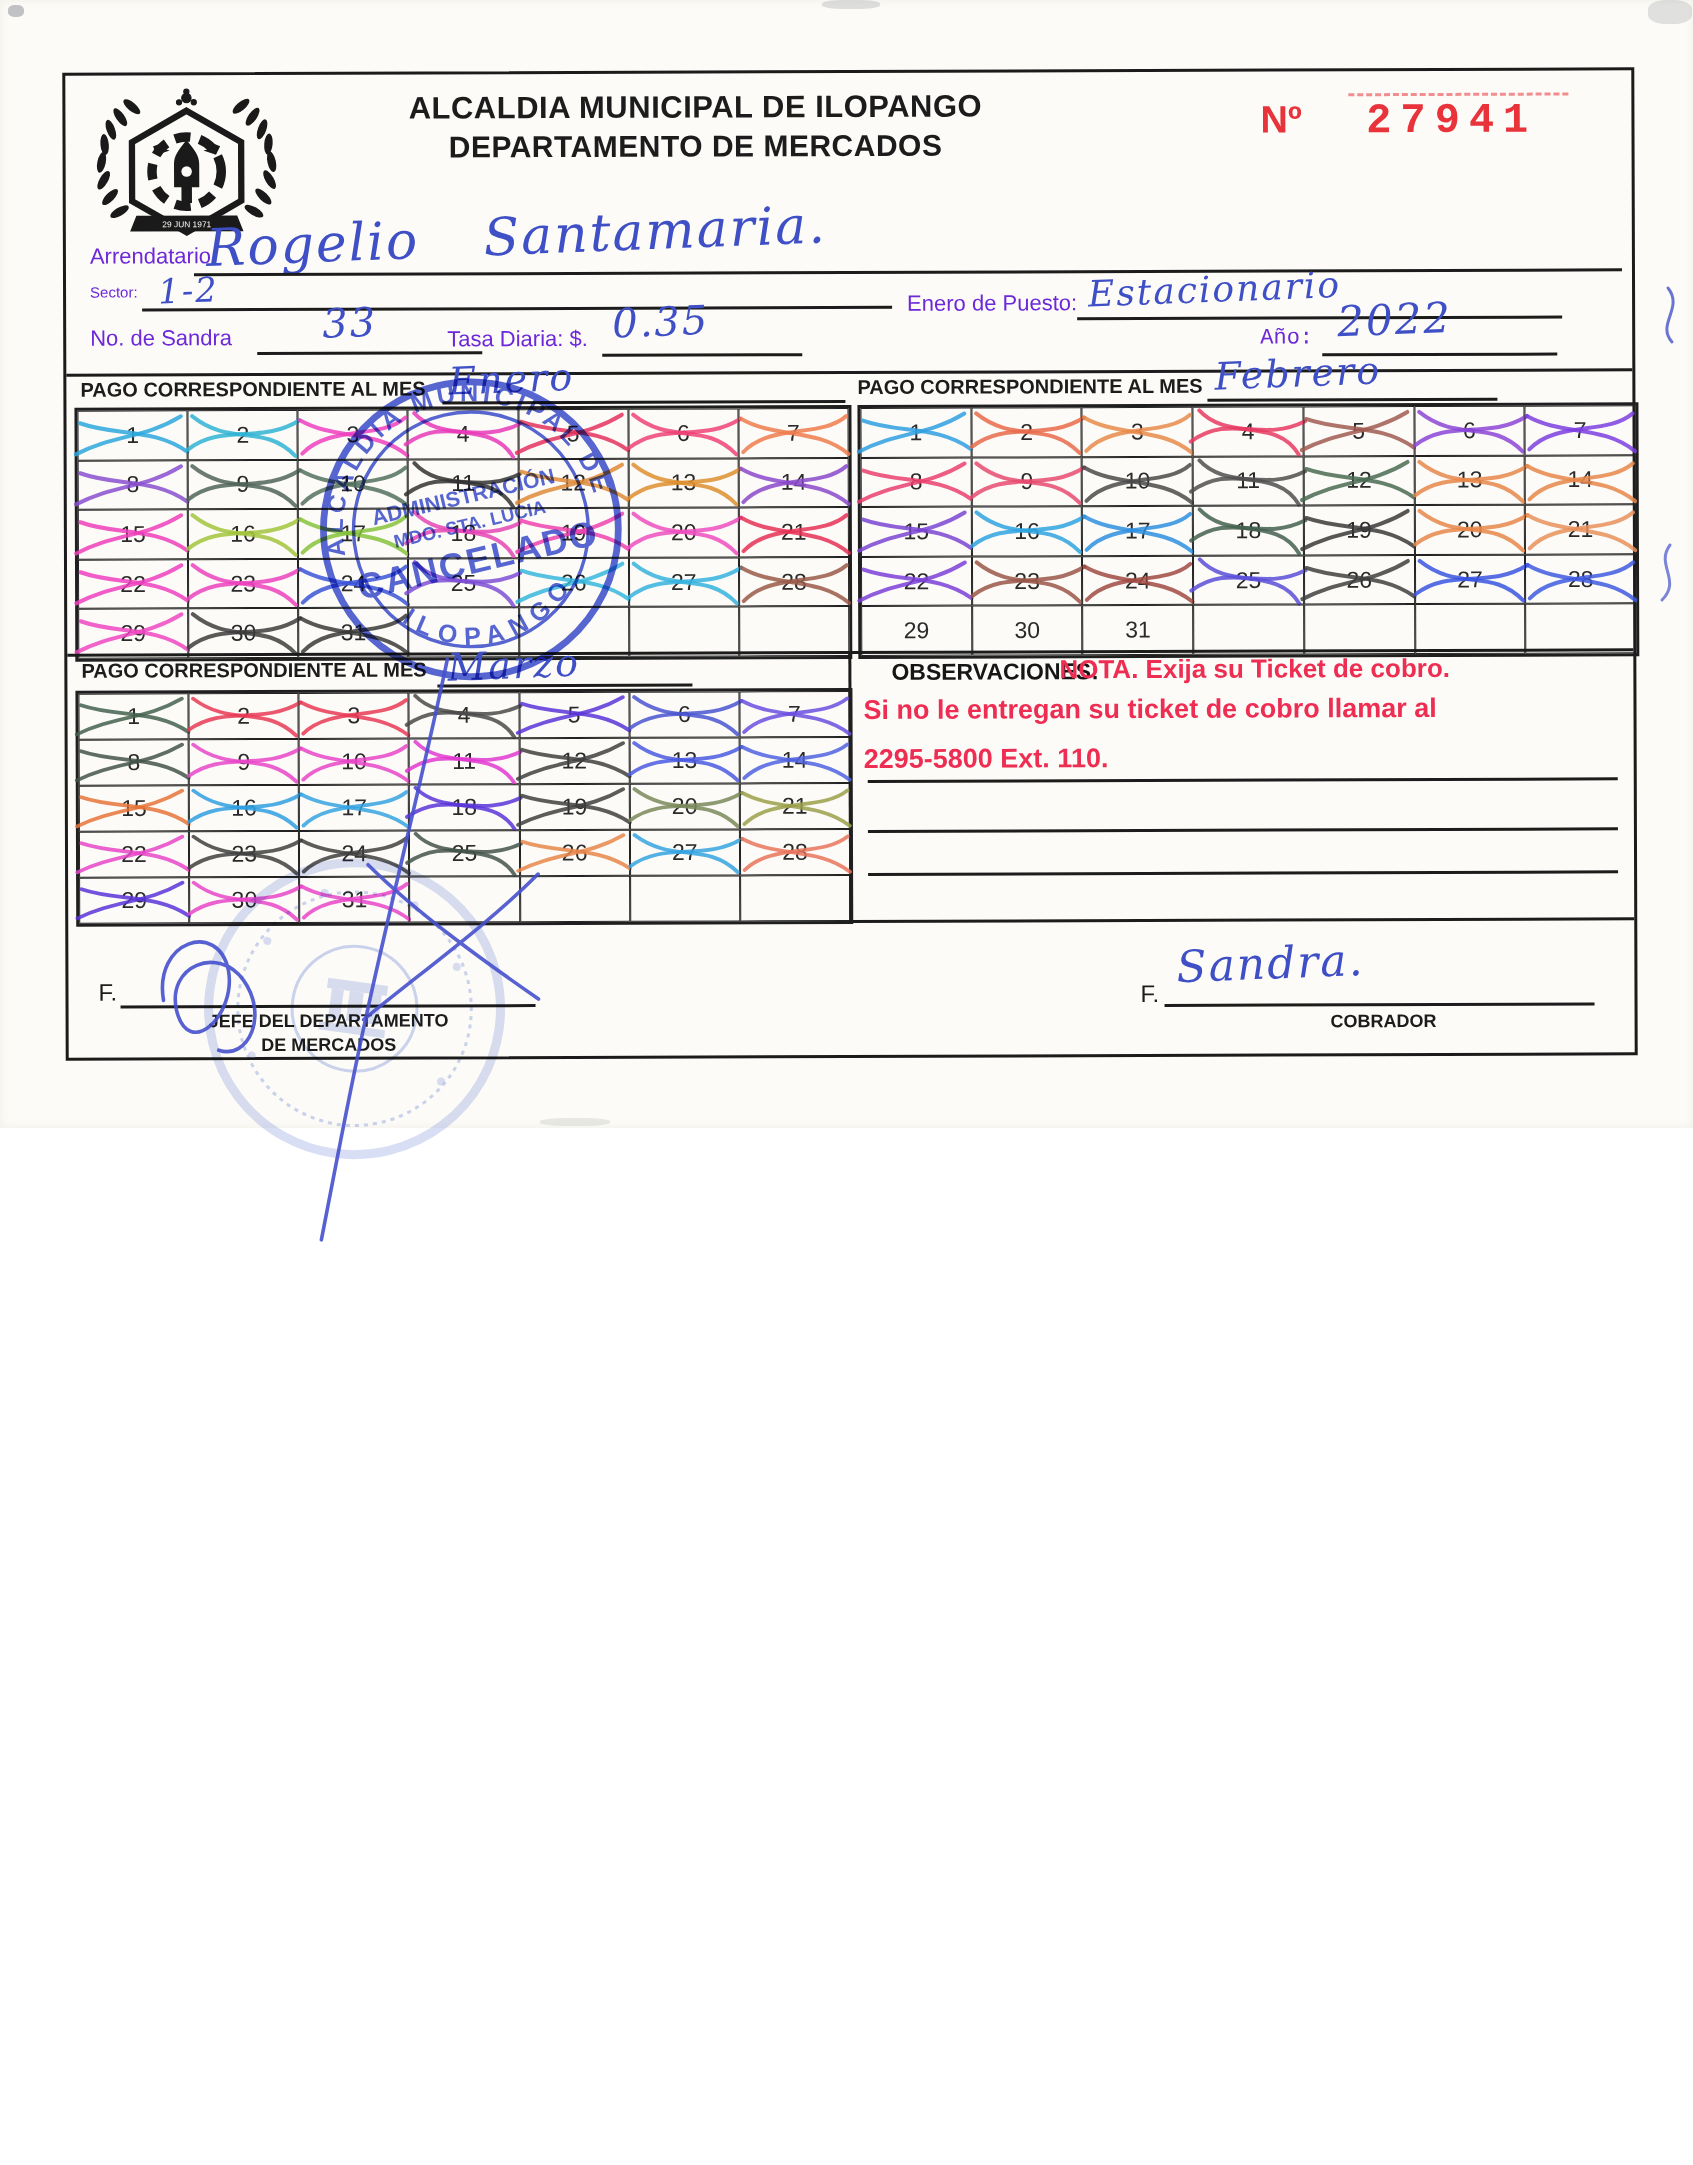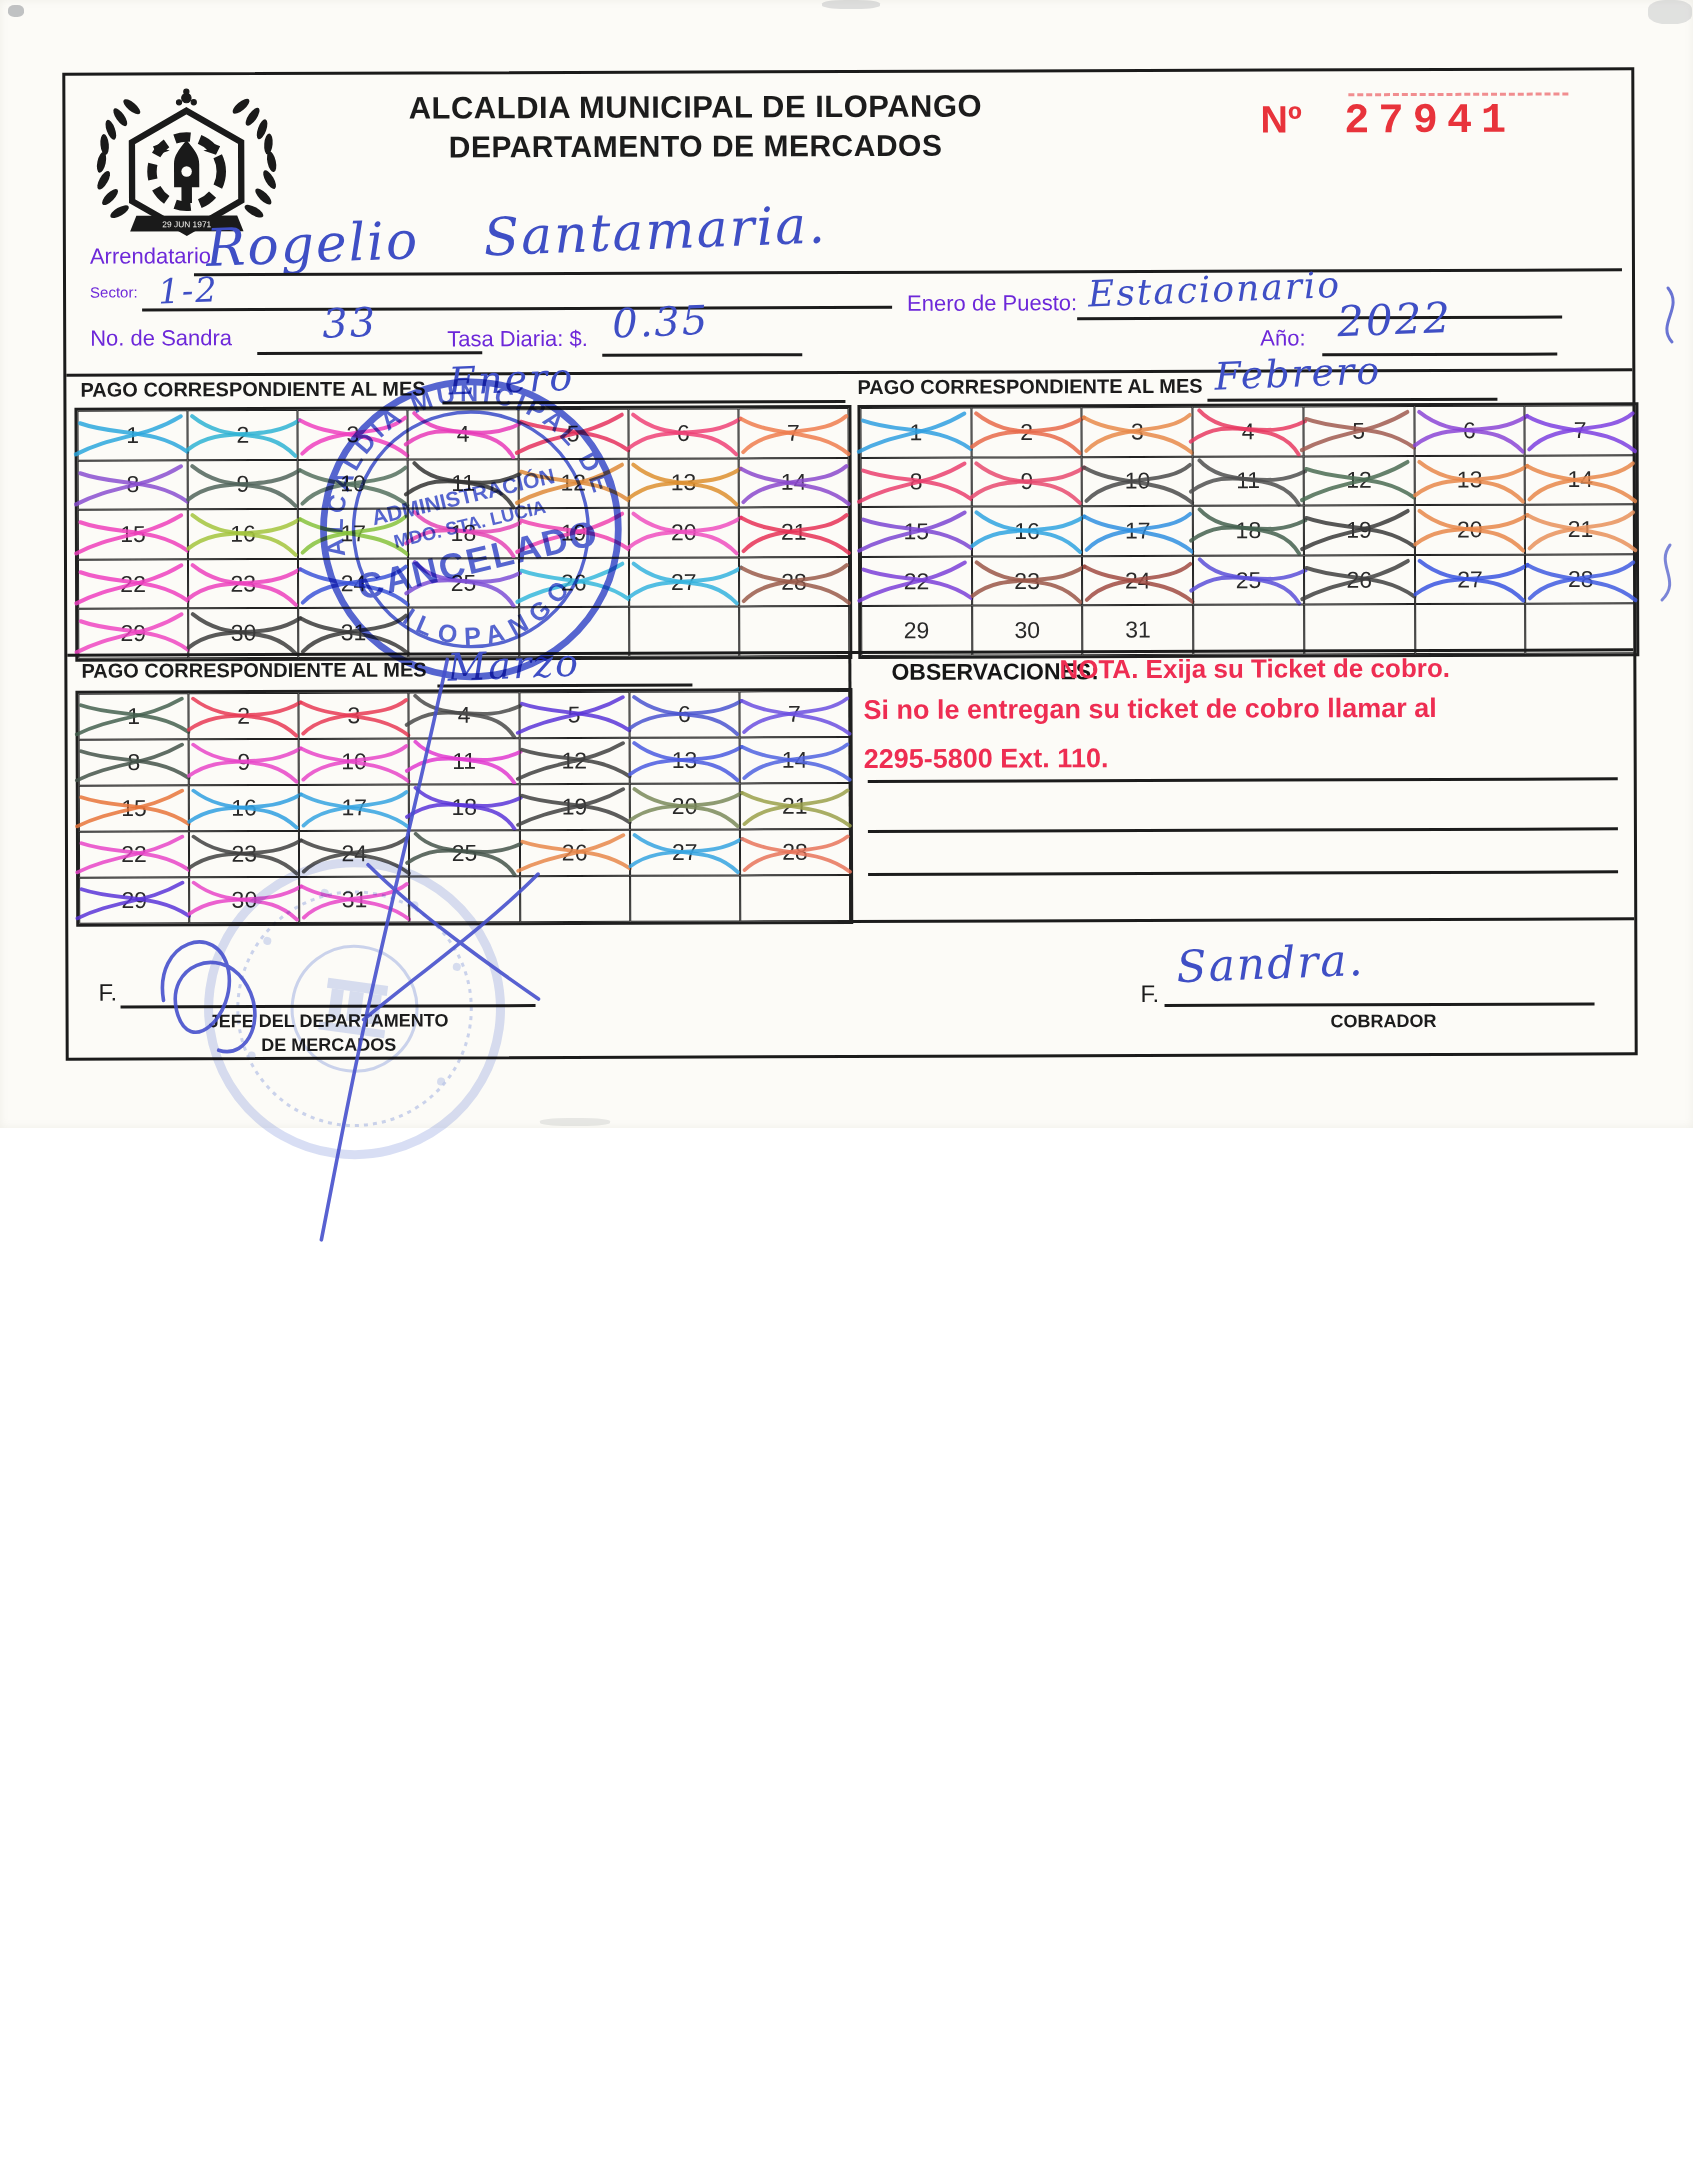--- a/index.html
+++ b/index.html
@@ -11,21 +11,21 @@
   .card{position:absolute;left:64px;top:70px;width:1566px;height:982px;
         border:3.5px solid #1b1b1b;transform:rotate(-0.2deg);background:transparent;}
   .abs{position:absolute;}
   .rule{position:absolute;background:#1c1c1c;height:2.5px;}
   .titles{position:absolute;left:300px;top:16px;width:660px;text-align:center;color:#1c1c1c;}
   .title1{font-size:31px;font-weight:bold;letter-spacing:.5px;}
   .title2{font-size:30px;font-weight:bold;letter-spacing:.5px;margin-top:4px;}
   .doc-number{position:absolute;left:1195px;top:26px;width:350px;color:#e8333b;white-space:nowrap;}
   .doc-number .no{font-size:38px;font-weight:bold;}
   .doc-number .digits{font-family:"Liberation Mono",monospace;font-size:42px;font-weight:bold;
-                      letter-spacing:9px;margin-left:38px;}
+                      letter-spacing:9px;margin-left:60px;}
   .dashes{position:absolute;left:88px;top:-4px;width:220px;border-top:3px dashed rgba(232,51,59,.55);}
   .lbl{position:absolute;color:#6d28d9;white-space:nowrap;}
   .hw{position:absolute;font-family:"DejaVu Serif",serif;font-style:italic;color:#3f4fc5;
       white-space:nowrap;transform:rotate(-2deg);letter-spacing:2px;line-height:1;}
   .month-header{position:absolute;font-size:20px;font-weight:bold;color:#1c1c1c;white-space:nowrap;}
   .grid{position:absolute;display:grid;grid-template-columns:repeat(7,1fr);
         grid-template-rows:repeat(5,1fr);border:3px solid #1f1f1f;}
   .cell{position:relative;border:1.4px solid #222;}
   .day{position:absolute;left:0;right:0;top:50%;transform:translateY(-50%);
        text-align:center;font-size:23px;color:#2a2a2a;}
@@ -116,21 +116,21 @@
     <div class="rule" style="left:1011px;top:245px;width:485px;"></div>
 
     <div class="lbl" style="left:24px;top:250px;font-size:22px;">No. de Sandra</div>
     <div class="hw" style="left:256px;top:228px;font-size:40px;">33</div>
     <div class="rule" style="left:191px;top:277px;width:225px;"></div>
 
     <div class="lbl" style="left:381px;top:252px;font-size:22px;">Tasa Diaria: $.</div>
     <div class="hw" style="left:546px;top:228px;font-size:40px;">0.35</div>
     <div class="rule" style="left:536px;top:280px;width:200px;"></div>
 
-    <div class="lbl" style="left:1194px;top:254px;font-size:22px;">Año:</div>
+    <div class="lbl" style="left:1194px;top:254px;font-size:22px;font-family:Liberation Mono, monospace;">Año:</div>
     <div class="hw" style="left:1271px;top:228px;font-size:42px;">2022</div>
     <div class="rule" style="left:1256px;top:282px;width:235px;"></div>
 
     <div class="rule" style="left:0;top:298px;width:1566px;height:3px;"></div>
 
     <div class="month-header" style="left:14px;top:303px;">PAGO CORRESPONDIENTE AL MES</div>
     <div class="hw" style="left:382px;top:286px;font-size:38px;">Enero</div>
     <div class="rule" style="left:376px;top:327px;width:403px;"></div>
 
     <div class="month-header" style="left:791px;top:303px;">PAGO CORRESPONDIENTE AL MES</div>

